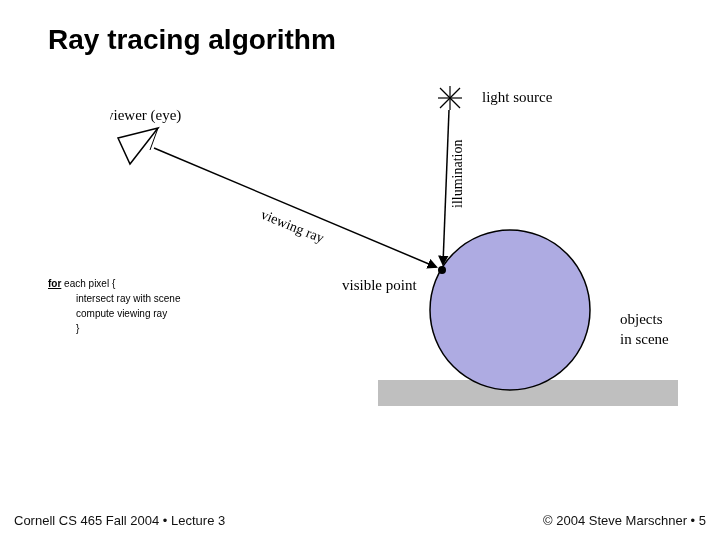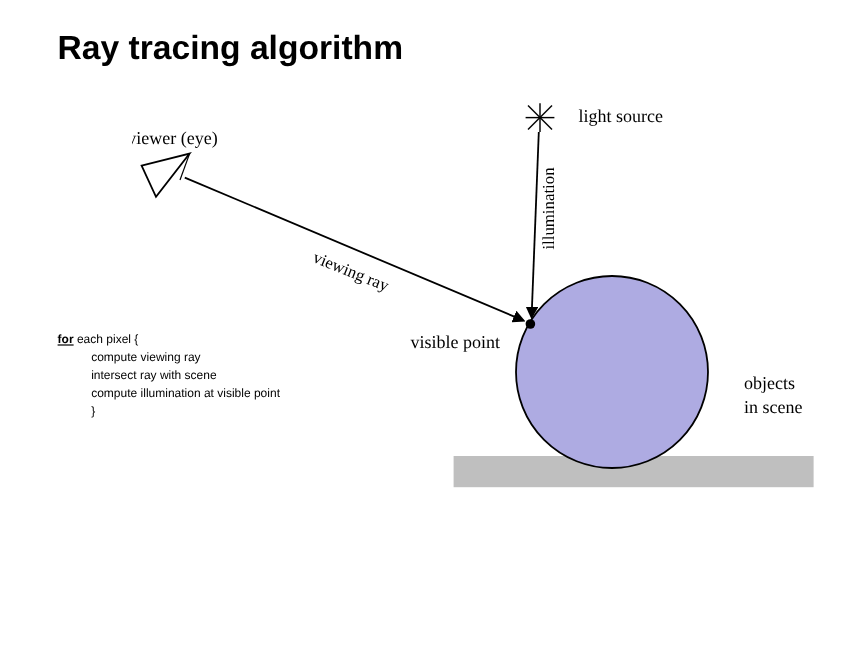--- a/index.html
+++ b/index.html
@@ -63,20 +63,23 @@
     </text>
 
     <text x="510" y="244" class="lbl">objects</text>
     <text x="510" y="264" class="lbl">in scene</text>
   </svg>
 
   <div class="algo">
     <div>
       <span class="kw">for</span><span> each pixel {</span>
     </div>
+    <span class="indent">intersect ray with scene</span>
     <span class="indent">compute viewing ray</span>
-    <span class="indent">intersect ray with scene</span>
-    <span class="indent">compute illumination at visible point</span>
     <span class="indent">}</span>
   </div>
 
+  <div class="footer">
+    <span>Cornell CS 465 Fall 2004 • Lecture 3</span>
+    <span>© 2004 Steve Marschner • 5</span>
+  </div>
 
 </div>
 
 </body></html>

